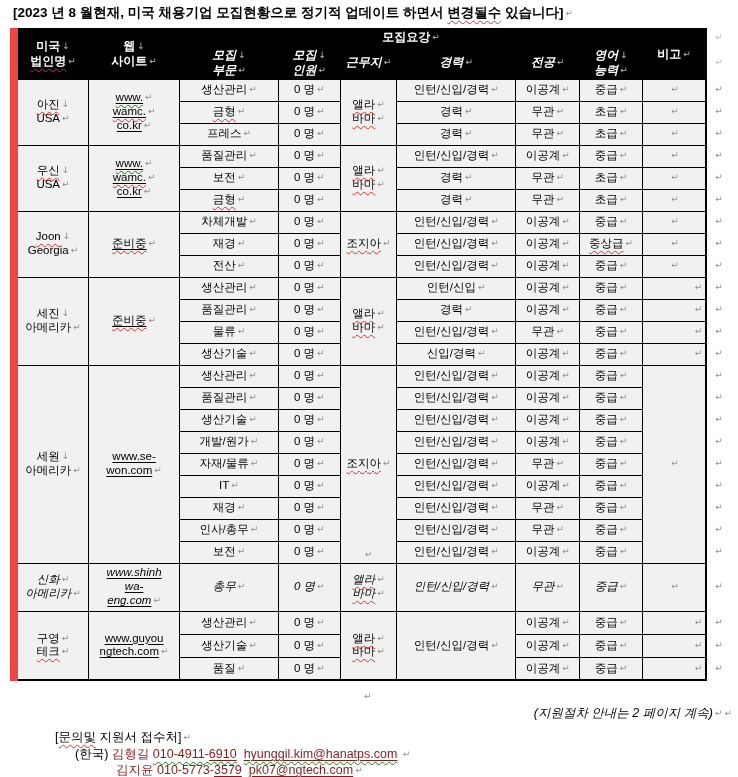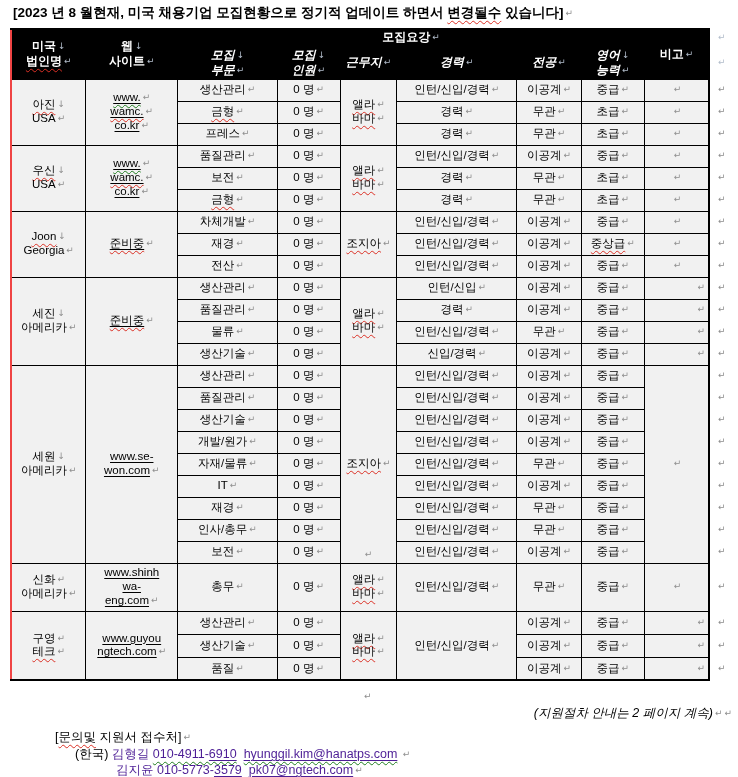--- a/index.html
+++ b/index.html
@@ -12,40 +12,40 @@
     position:absolute;left:13px;top:4px;font-size:13.5px;font-weight:bold;
     white-space:nowrap;letter-spacing:0;
   }
   table.doc{
     position:absolute;left:10px;top:28px;border-collapse:collapse;table-layout:fixed;
   }
   td,th{border:1px solid #000;background:#f1f1f1;padding:0 1px;text-align:center;
     vertical-align:middle;font-size:11.5px;line-height:1.2;font-weight:normal;overflow:hidden;}
   th{background:#000000;color:#fff;font-weight:bold;font-size:12px;line-height:1.3;}
   td.markcol,th.markcol{border:none;background:#fff;text-align:left;padding-left:6px;color:#8e8e8e;}
-  .bl{border-left:2px solid #ef4444;}
+  .bl{border-left:8px solid #ef4444;}
   .bt{border-top:2px solid #000;}
   .bb{border-bottom:2px solid #000;}
   .br{border-right:2px solid #000;text-align:center;}
   .cl{display:block;white-space:nowrap;}
   .mark{color:#8e8e8e;font-size:9px;margin-left:2px;font-weight:normal;
     font-family:"DejaVu Sans",sans-serif;display:inline-block;transform:translateY(-1px);}
   th .mark{color:#b2bdcb;}
   .u{text-decoration:underline;text-underline-offset:2px;text-decoration-thickness:1px;text-align:center;}
   .sq-red{text-decoration:underline wavy #db3025;text-decoration-thickness:1px;text-underline-offset:3px;margin-top:45px;}
   .sq-green{text-decoration:underline wavy #1f7d1f;text-decoration-thickness:1px;text-underline-offset:3px;}
   .note-right{text-align:right;padding-right:3px;}
   .loc-cell{position:relative;}
   .stray{position:absolute;left:50%;transform:translateX(-50%);bottom:3px;margin:0;}
   .below-mark{position:absolute;left:362px;top:692px;}
   .continue{position:absolute;right:6px;top:705px;font-size:12.5px;font-style:italic;white-space:nowrap;}
   .contact-hdr{position:absolute;left:55px;top:729px;font-size:12.5px;}
   .contact-1{position:absolute;left:75px;top:746px;font-size:12.5px;white-space:nowrap;}
   .contact-2{position:absolute;left:116px;top:762px;font-size:12.5px;white-space:nowrap;}
-  .blue{color:#4c1d95;}
+  .blue{color:#7f1d1d;}
 </style>
 </head>
 <body>
 
 <div class="title" id="title"><span>[2023 년 8 월현재, 미국 채용기업 모집현황으로 정기적 업데이트 하면서 </span><span class="sq-red">변경될수</span><span> 있습니다]</span><span class="mark">↵</span></div>
 
 <table class="doc" id="tbl">
   <colgroup>
     <col style="width:75px">
       <col style="width:92px">
@@ -562,21 +562,21 @@
           <div class="cl"><span>인턴/신입/경력</span><span class="mark">↵</span></div>
         </td>
         <td>
           <div class="cl"><span>이공계</span><span class="mark">↵</span></div>
         </td>
         <td>
           <div class="cl"><span>중급</span><span class="mark">↵</span></div>
         </td>
         <td class="markcol"><span class="mark">↵</span></td>
       </tr>
-      <tr style="height: 48px;">
+      <tr style="height: 48px; font-style: italic;">
         <td class="bl">
           <div class="cl"><span>신화</span><span class="mark">↵</span></div>
           <div class="cl"><span>아메리카</span><span class="mark">↵</span></div>
         </td>
         <td>
           <div class="cl"><span class="u"><span>www.shinh</span></span></div>
           <div class="cl"><span class="u"><span>wa-</span></span></div>
           <div class="cl"><span class="u"><span>eng.com</span></span><span class="mark">↵</span></div>
         </td>
         <td>

